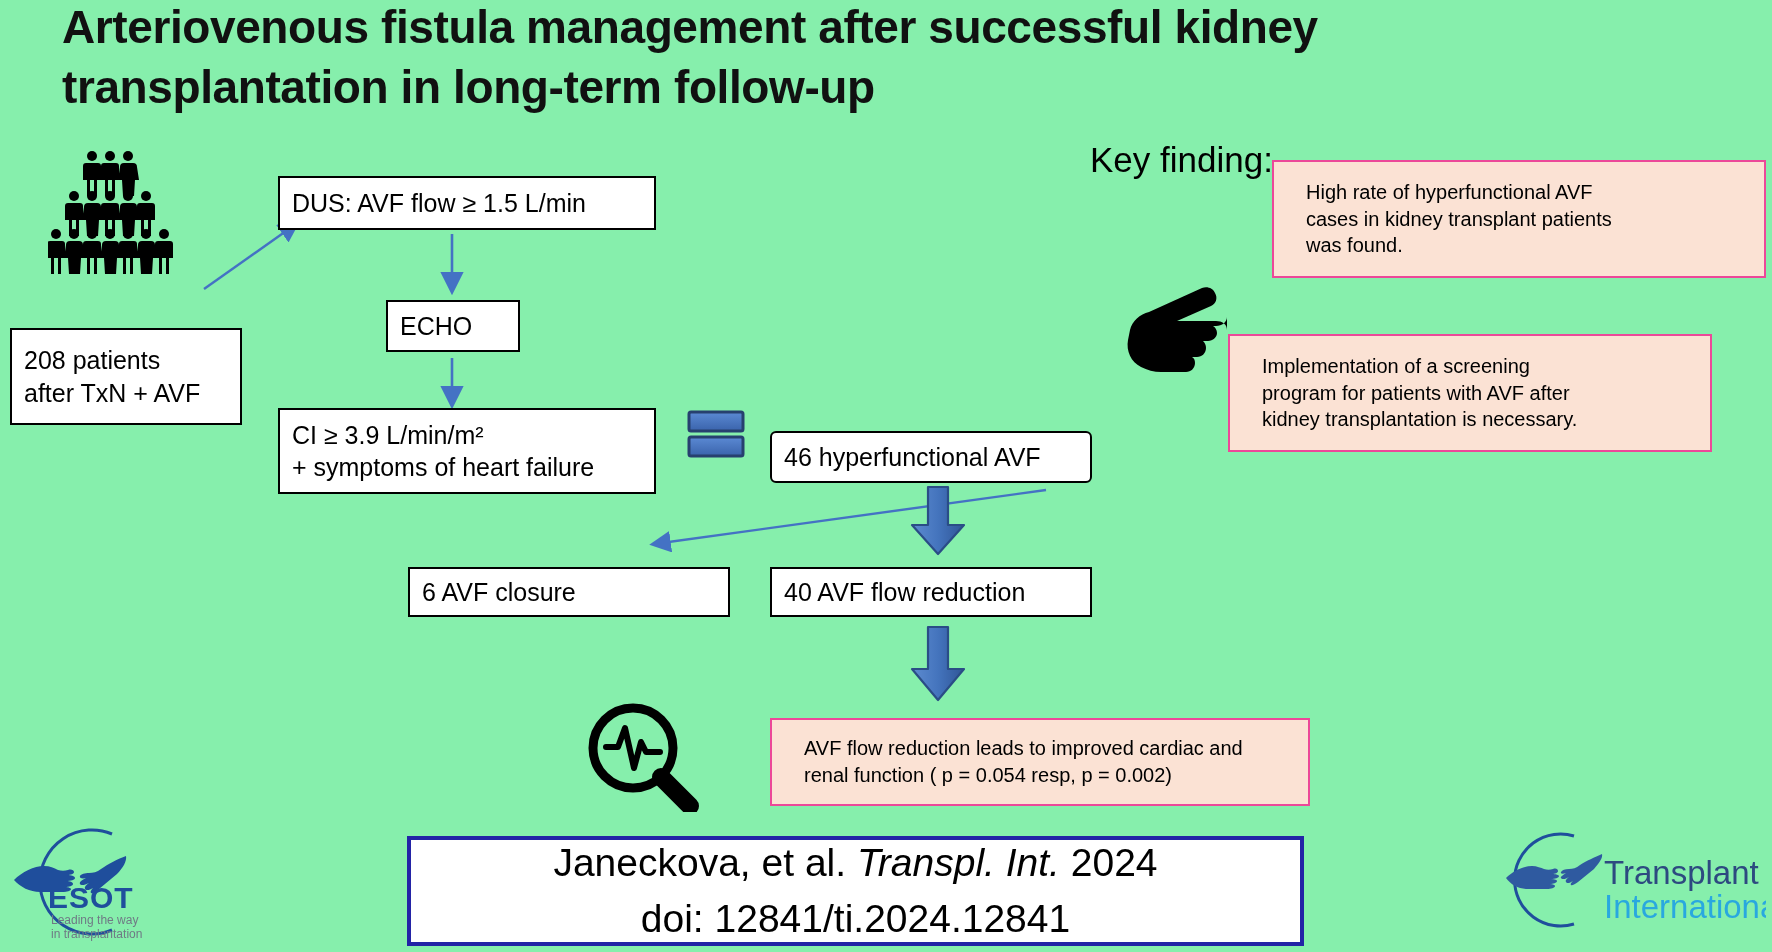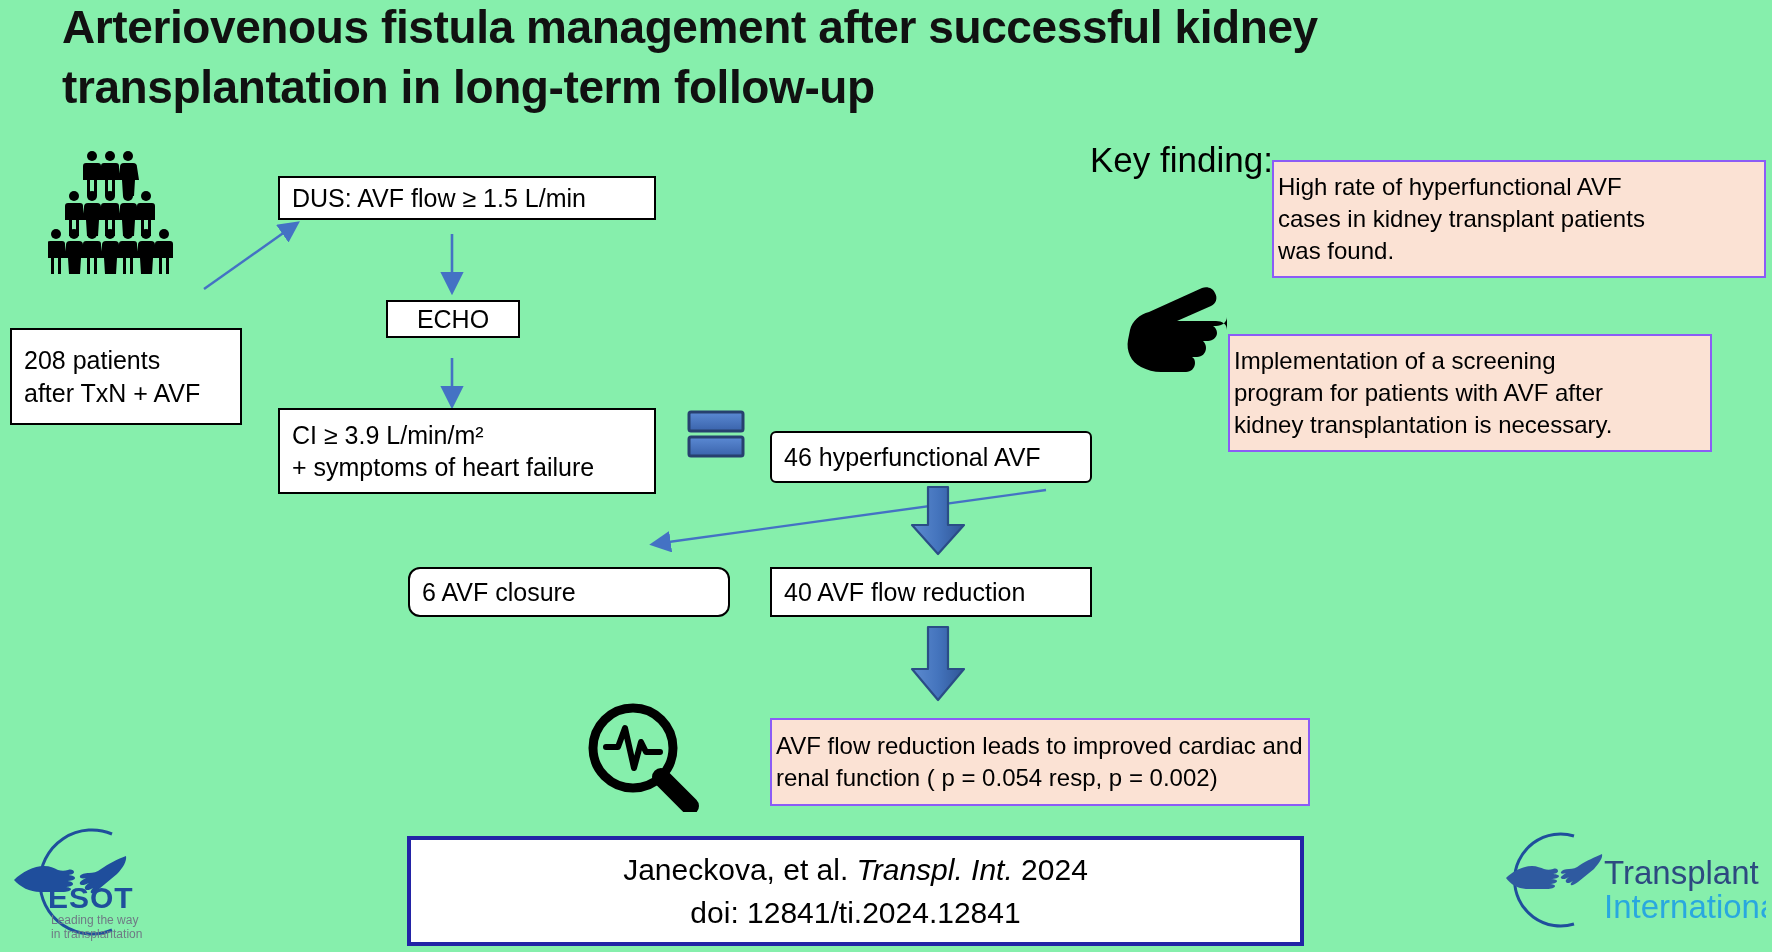--- a/index.html
+++ b/index.html
@@ -44,27 +44,27 @@
     font-size: 25px;
     line-height: 1.30;
     padding: 4px 12px;
     color: #000;
   }
   .fbox .txt { white-space: pre-line; }
 
   
   .kbox {
     box-sizing: border-box;
-    border: 2px solid #8b5cf6;
+    border: 2px solid #ec4899;
     background: #fbe2d4;
     display: flex;
     align-items: center;
-    font-size: 24px;
+    font-size: 20px;
     line-height: 1.34;
-    padding: 6px 4px;
+    padding: 6px 32px;
     color: #000;
   }
   .kbox .txt { white-space: pre-line; }
 
   #key-finding-label {
     left: 1090px;
     top: 140px;
     font-size: 35px;
     color: #000;
   }
@@ -75,21 +75,21 @@
     left: 407px;
     top: 836px;
     width: 897px;
     height: 110px;
     border: 4px solid #2323a6;
     background: #ffffff;
     display: flex;
     flex-direction: column;
     align-items: center;
     justify-content: center;
-    font-size: 30px;
+    font-size: 39px;
     line-height: 1.44;
     font-stretch: condensed;
   }
   #citation-line1 .ital { font-style: italic; }
   #citation-line2 .doi-link { }
 
   
   #esot-logo { left: 8px; top: 818px; width: 160px; height: 128px; }
   #ti-logo   { left: 1498px; top: 826px; width: 268px; height: 112px; }
 </style>
@@ -182,34 +182,34 @@
 
   <svg class="abs" style="left:200px; top:215px; width:110px; height:80px;" viewBox="0 0 110 80" xmlns="http://www.w3.org/2000/svg">
     <defs>
       <marker id="thinhead" markerWidth="9" markerHeight="9" refX="7" refY="4.5" orient="auto">
         <path d="M0,0 L9,4.5 L0,9 z" fill="#4472c4"></path>
       </marker>
     </defs>
     <line x1="4" y1="74" x2="96" y2="9" stroke="#4472c4" stroke-width="2.4" marker-end="url(#thinhead)"></line>
   </svg>
 
-  <div class="abs fbox" style="left:278px; top:176px; width:378px; height:44px;">
+  <div class="abs fbox" style="left:278px; top:176px; width:378px; height:54px;">
     <span class="txt">DUS: AVF flow ≥ 1.5 L/min</span>
   </div>
 
   <svg class="abs" style="left:440px; top:232px; width:24px; height:68px;" viewBox="0 0 24 68" xmlns="http://www.w3.org/2000/svg">
     <defs>
       <marker id="thinhead2" markerWidth="9" markerHeight="9" refX="7" refY="4.5" orient="auto">
         <path d="M0,0 L9,4.5 L0,9 z" fill="#4472c4"></path>
       </marker>
     </defs>
     <line x1="12" y1="2" x2="12" y2="58" stroke="#4472c4" stroke-width="2.6" marker-end="url(#thinhead2)"></line>
   </svg>
 
-  <div class="abs fbox" style="left:386px; top:300px; width:134px; height:38px; justify-content:center;">
+  <div class="abs fbox" style="left:386px; top:300px; width:134px; height:52px; justify-content:flex-start;">
     <span class="txt">ECHO</span>
   </div>
 
   <svg class="abs" style="left:440px; top:356px; width:24px; height:58px;" viewBox="0 0 24 58" xmlns="http://www.w3.org/2000/svg">
     <defs>
       <marker id="thinhead3" markerWidth="9" markerHeight="9" refX="7" refY="4.5" orient="auto">
         <path d="M0,0 L9,4.5 L0,9 z" fill="#4472c4"></path>
       </marker>
     </defs>
     <line x1="12" y1="2" x2="12" y2="48" stroke="#4472c4" stroke-width="2.6" marker-end="url(#thinhead3)"></line>
@@ -248,21 +248,21 @@
     <defs>
       <linearGradient id="bag1" x1="0" y1="0" x2="1" y2="0">
         <stop offset="0%" stop-color="#5d8bd0"></stop>
         <stop offset="50%" stop-color="#4474bd"></stop>
         <stop offset="100%" stop-color="#2f5596"></stop>
       </linearGradient>
     </defs>
     <path d="M20 2 H40 V40 H56 L30 69 L4 40 H20 Z" fill="url(#bag1)" stroke="#2a4d86" stroke-width="2.2" stroke-linejoin="round"></path>
   </svg>
 
-  <div class="abs fbox" style="left:408px; top:567px; width:322px; height:50px;border-radius:12px;">
+  <div class="abs fbox" style="left:408px; top:567px; width:322px; height:50px;">
     <span class="txt">6 AVF closure</span>
   </div>
 
   <div class="abs fbox" style="left:770px; top:567px; width:322px; height:50px;">
     <span class="txt">40 AVF flow reduction</span>
   </div>
 
   <svg class="abs" style="left:908px; top:625px; width:60px; height:78px;" viewBox="0 0 60 78" xmlns="http://www.w3.org/2000/svg">
     <defs>
       <linearGradient id="bag2" x1="0" y1="0" x2="1" y2="0">

